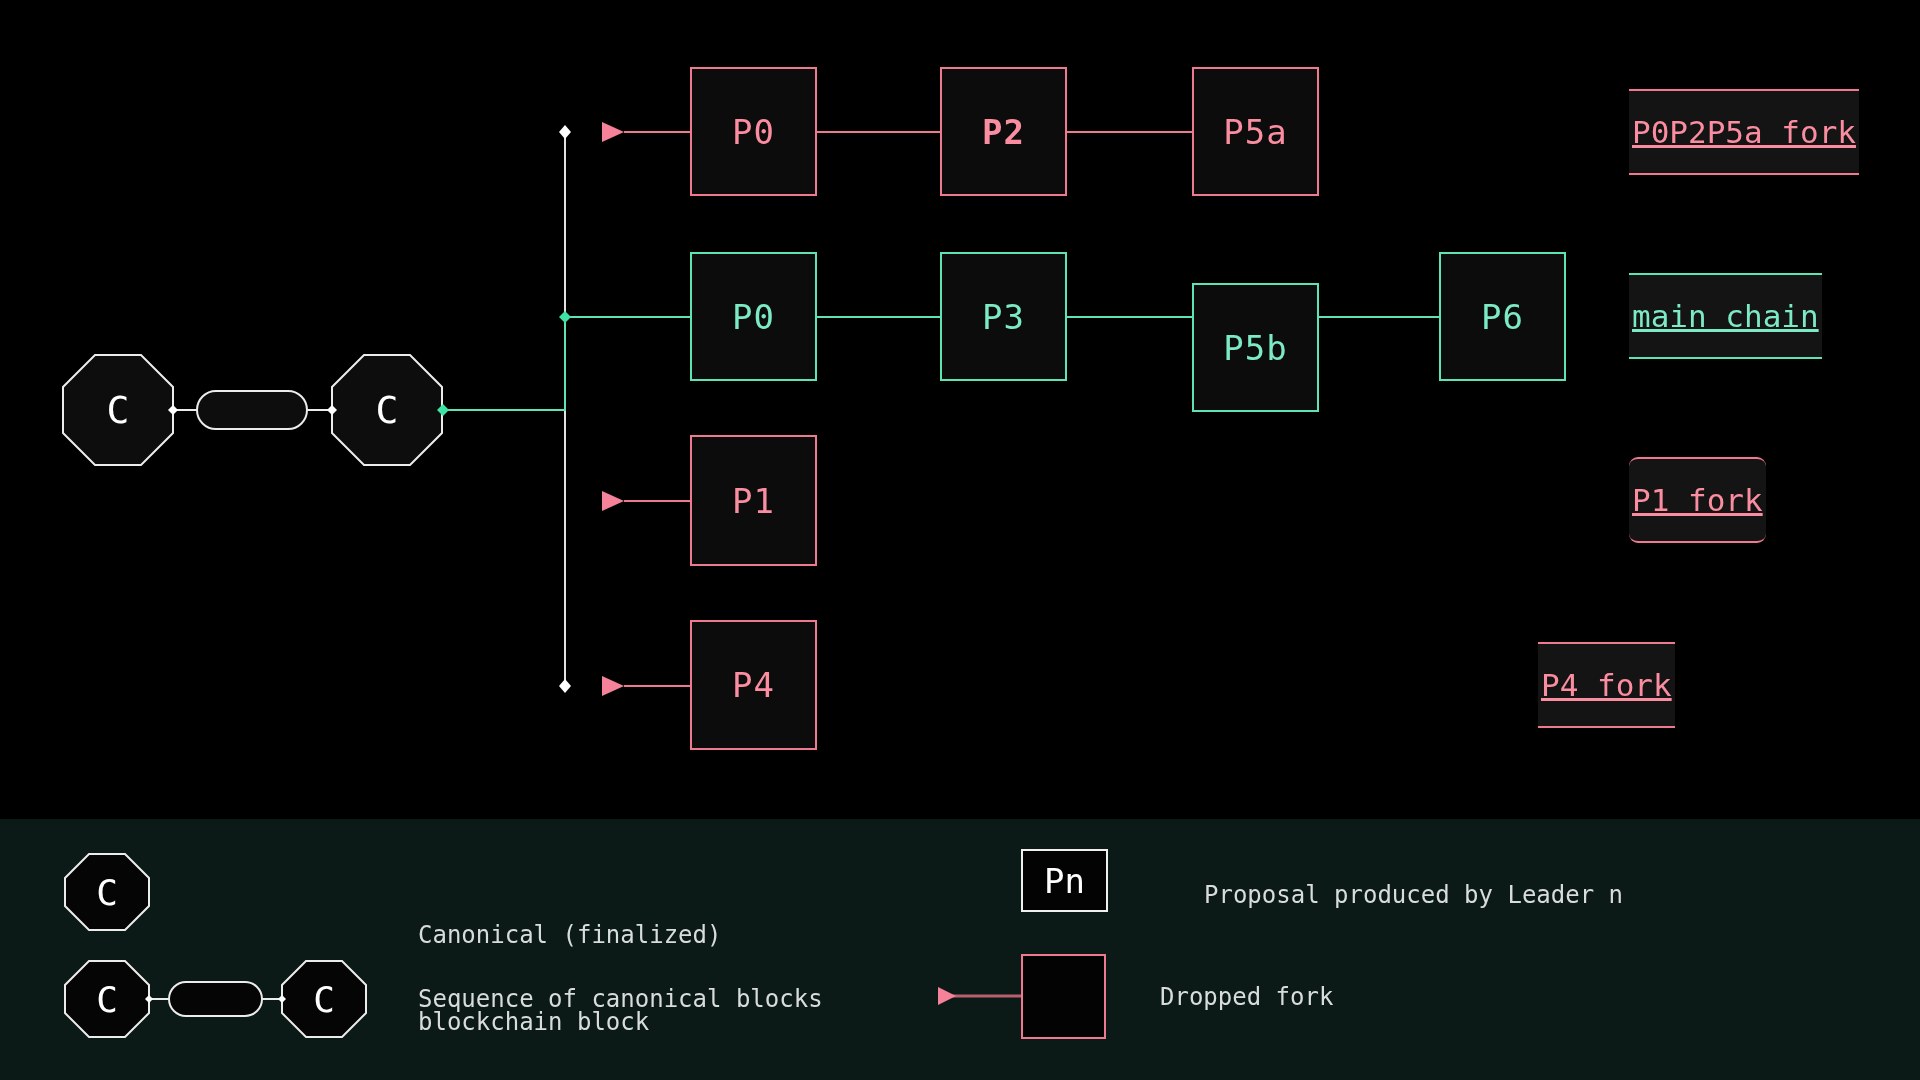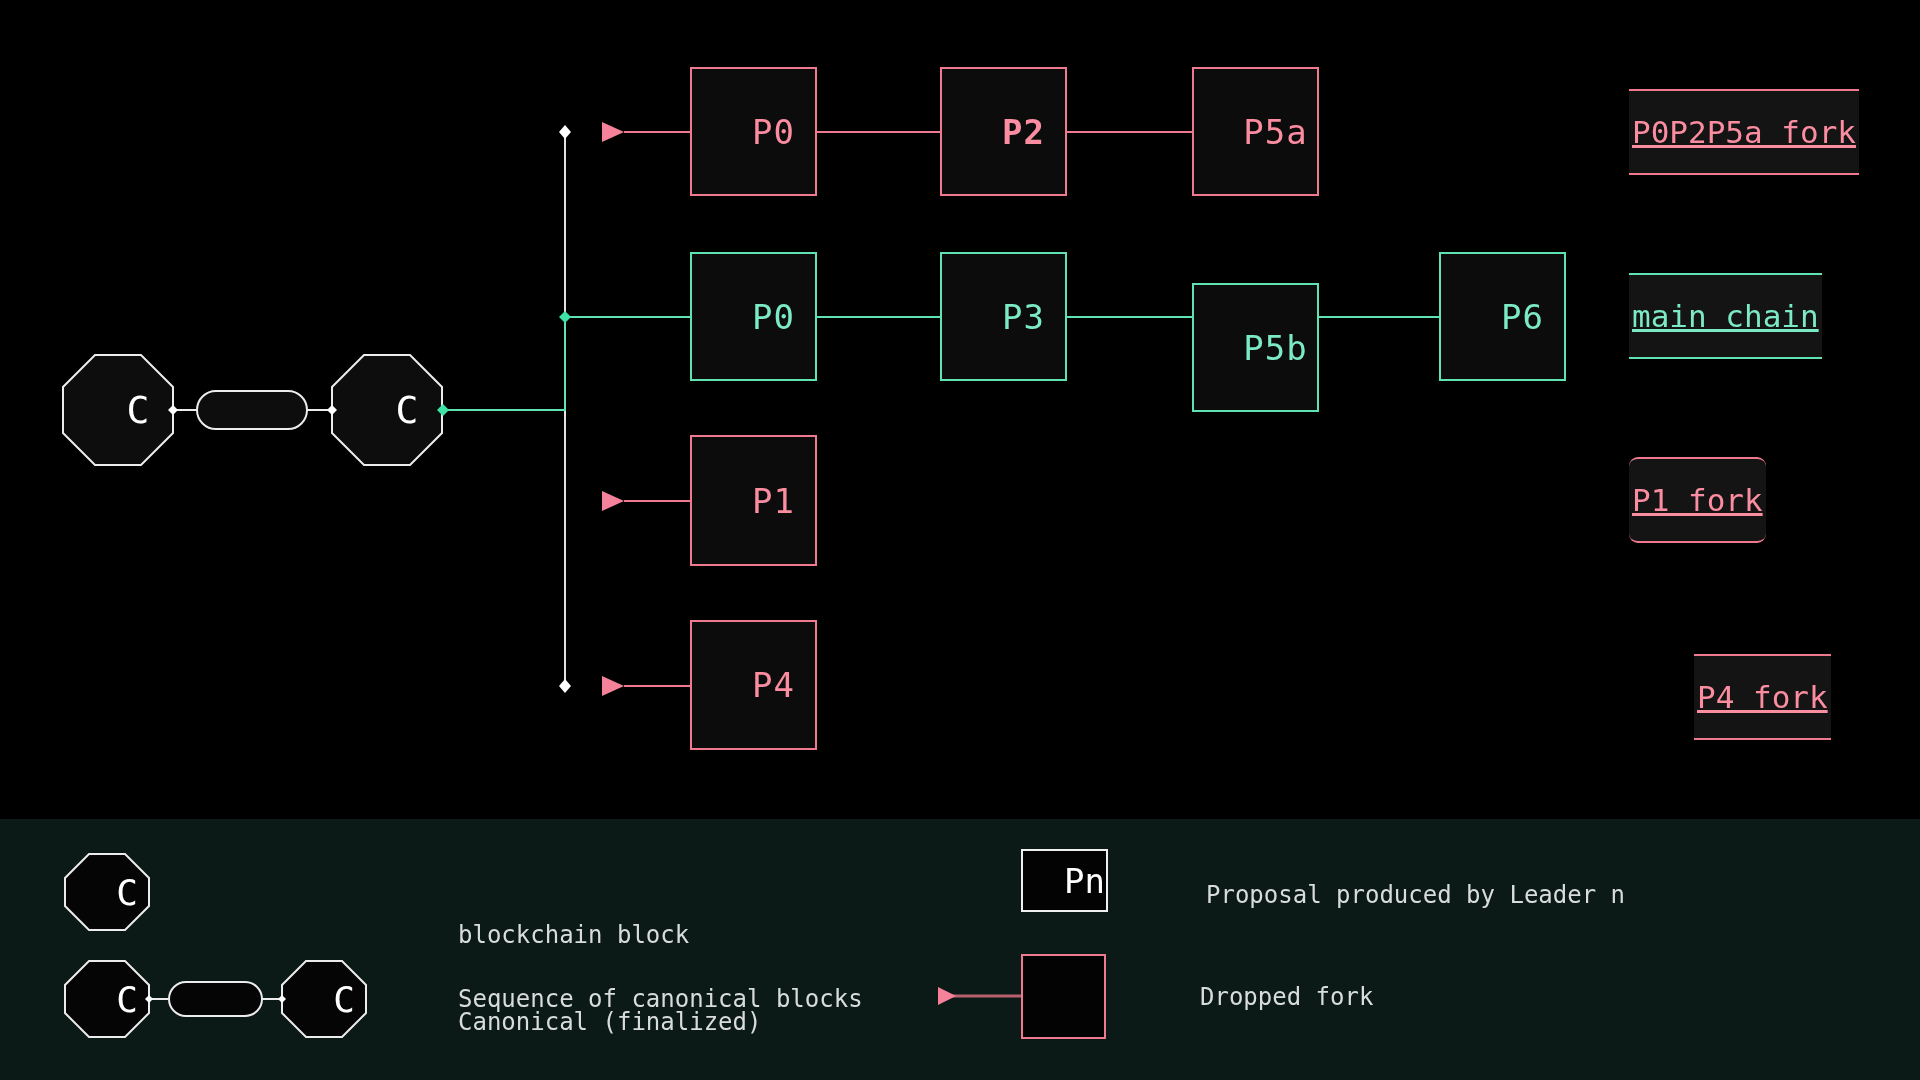--- a/index.html
+++ b/index.html
@@ -1,20 +1,20 @@
 <!DOCTYPE html>
 <html style="--pink: #ef7a8f; --pink-text: #fb8da1; --green: #5fe3b3; --green-text: #7ceac5; --legend-bg: #0b1a17;"><head>
 <meta charset="utf-8">
 <style>
   html,body{margin:0;padding:0;background:#000;}
   .stage{
     position:relative;width:1920px;height:1080px;background:#000;overflow:hidden;
     font-family:"DejaVu Sans Mono","Liberation Mono",monospace;
   }
-  .abs{position:absolute;box-sizing:border-box;padding-left:40px;}
+  .abs{position:absolute;box-sizing:border-box;}
   svg.shapes{position:absolute;left:0;top:0;}
   .legend-panel{left:0;top:819px;width:1920px;height:261px;background:var(--legend-bg,#0b1a17);}
   .pbox{
     display:flex;align-items:center;justify-content:center;
     width:127px;height:129px;border:2px solid;background:#0c0c0c;
     font-size:34px;letter-spacing:1px;
   }
   .pbox.pink{border-color:var(--pink,#f2758b);color:var(--pink-text,#fb8da1);}
   .pbox.green{border-color:var(--green,#5fe3b3);color:var(--green-text,#7ceac5);}
   .fork-label{
@@ -117,33 +117,33 @@
   <div class="abs pbox green" style="left:690px;top:252px;">P0</div>
   <div class="abs pbox green" style="left:940px;top:252px;">P3</div>
   <div class="abs pbox green" style="left:1192px;top:252px;margin-top:31px;">P5b</div>
   <div class="abs pbox green" style="left:1439px;top:252px;">P6</div>
   <div class="abs fork-label green" style="left:1629px;top:273px;">main chain</div>
 
   <div class="abs pbox pink" style="left:690px;top:435px;height:131px;">P1</div>
   <div class="abs fork-label pink" style="left:1629px;top:457px;border-radius:9px;">P1 fork</div>
 
   <div class="abs pbox pink" style="left:690px;top:620px;height:130px;">P4</div>
-  <div class="abs fork-label pink" style="left:1694px;top:642px;margin-top:12px;">P4 fork</div>
+  <div class="abs fork-label pink" style="left:1538px;top:642px;">P4 fork</div>
 
   <div class="abs sym small" style="left:65px;top:854px;width:84px;height:76px;">C</div>
   <div class="abs legend-text" style="left:418px;top:863px;">
+    <div>Canonical (finalized)</div>
     <div>blockchain block</div>
-    <div>Canonical (finalized)</div>
   </div>
 
   <div class="abs sym small" style="left:65px;top:961px;width:84px;height:76px;">C</div>
   <div class="abs sym small" style="left:282px;top:961px;width:84px;height:76px;">C</div>
   <div class="abs legend-text" style="left:418px;top:985px;">Sequence of canonical blocks</div>
 
   <div class="abs pn-box">
     <span>Pn</span>
   </div>
-  <div class="abs legend-text" style="left:1166px;top:881px;">Proposal produced by Leader n</div>
+  <div class="abs legend-text" style="left:1204px;top:881px;">Proposal produced by Leader n</div>
 
   <div class="abs drop-box"></div>
   <div class="abs legend-text" style="left:1160px;top:983px;">Dropped fork</div>
 
 </div>
 
 </body></html>

